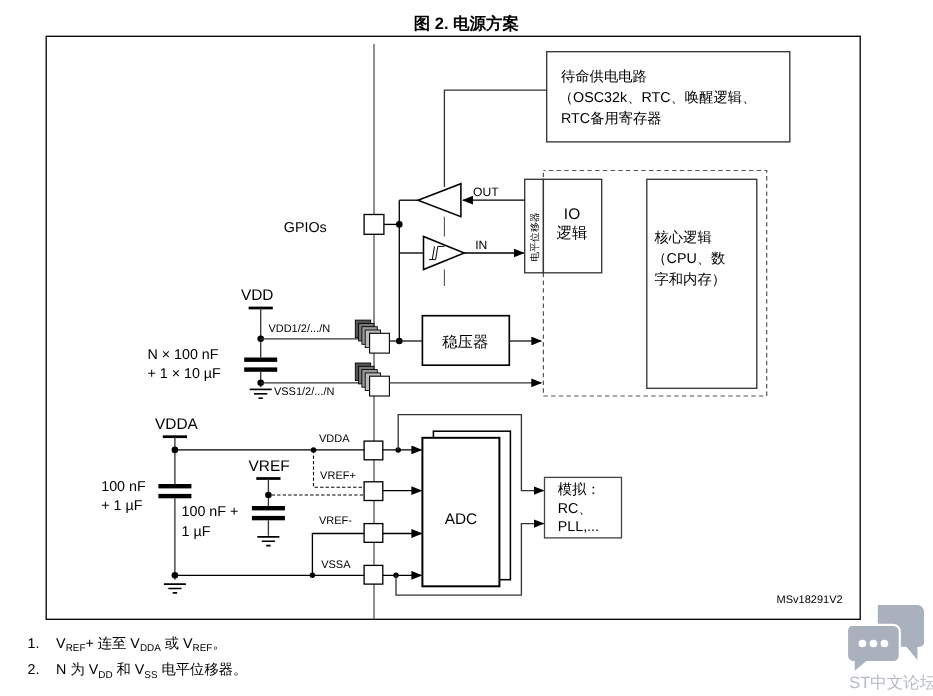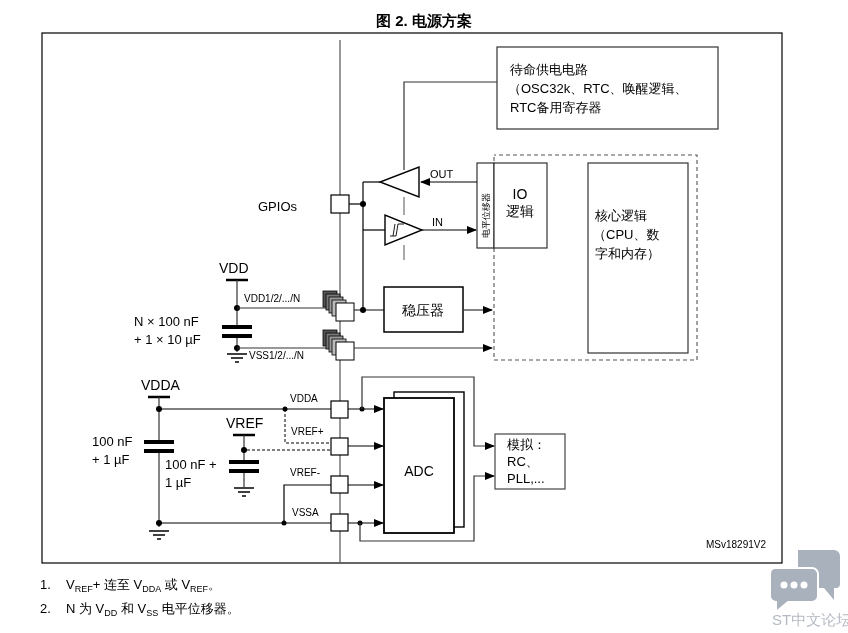--- a/index.html
+++ b/index.html
@@ -1,21 +1,21 @@
 <!DOCTYPE html>
 <html><head>
   <meta charset="utf-8">
   <style>
     html, body { margin: 0; padding: 0; background: #ffffff; }
     body { width: 848px; height: 633px; position: relative; overflow: hidden;
            font-family: "Liberation Sans", "DejaVu Sans", sans-serif; color: #000; }
     #diagram { position: absolute; left: 0; top: 0; }
     .t { font-family: "Liberation Sans", "DejaVu Sans", sans-serif; fill: #000; }
     .title { font-weight: bold; font-size: 15px; }
-    .note { position: absolute; left: 40px; font-size: 13px; white-space: nowrap; }
+    .note { position: absolute; left: 25px; font-size: 13px; white-space: nowrap; }
     .note sub { font-size: 9px; vertical-align: -3px; }
     .note .num { display: inline-block; width: 26px; }
     .wm { position: absolute; left: 770px; top: 548px; width: 70px; height: 80px; }
     .wm-text { position: absolute; left: 772px; top: 611px; font-size: 15px; color: #b4bac3; white-space: nowrap; }
   </style>
 </head>
 <body>
 
 <svg id="diagram" width="848" height="633" viewBox="0 0 848 633">
   <defs>

